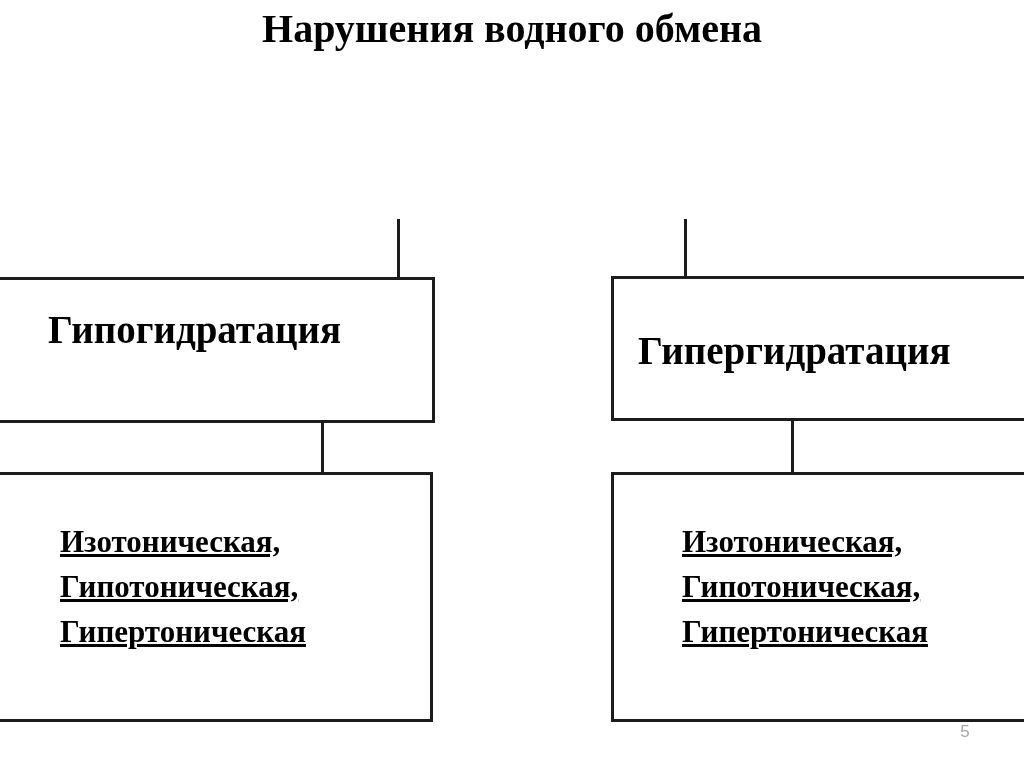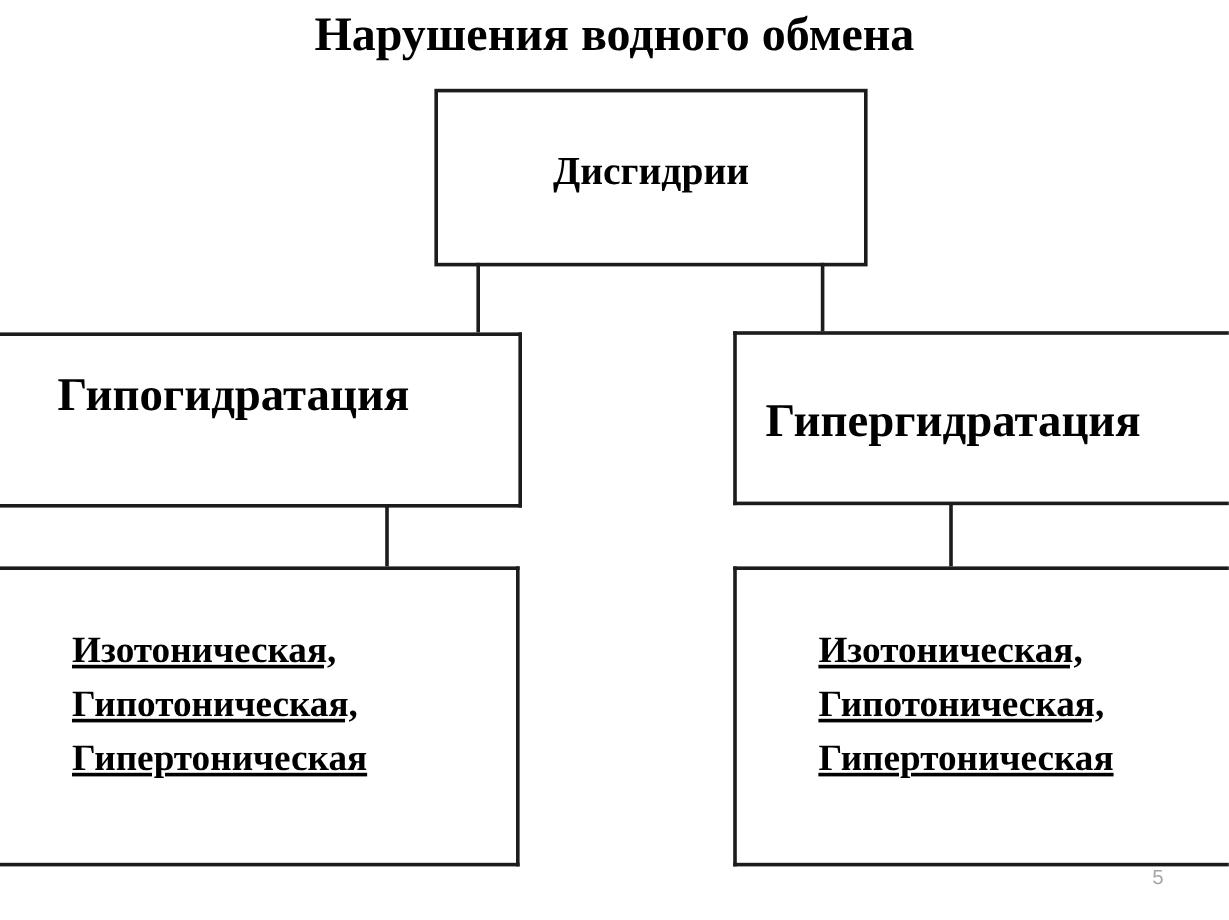--- a/index.html
+++ b/index.html
@@ -178,23 +178,20 @@
     color: #a6a6a6;
   }
 </style>
 </head>
 <body>
 
 <div id="slide">
 
   <div class="slide-title">Нарушения водного обмена</div>
 
-  <div class="node-box box-top">
-    <div class="node-label">Дисгидрии</div>
-  </div>
 
   <div class="connector conn-top-left"></div>
   <div class="connector conn-top-right"></div>
 
   <div class="node-box box-left-mid">
     <div class="node-label">Гипогидратация</div>
   </div>
 
   <div class="node-box box-right-mid">
     <div class="node-label">Гипергидратация</div>

